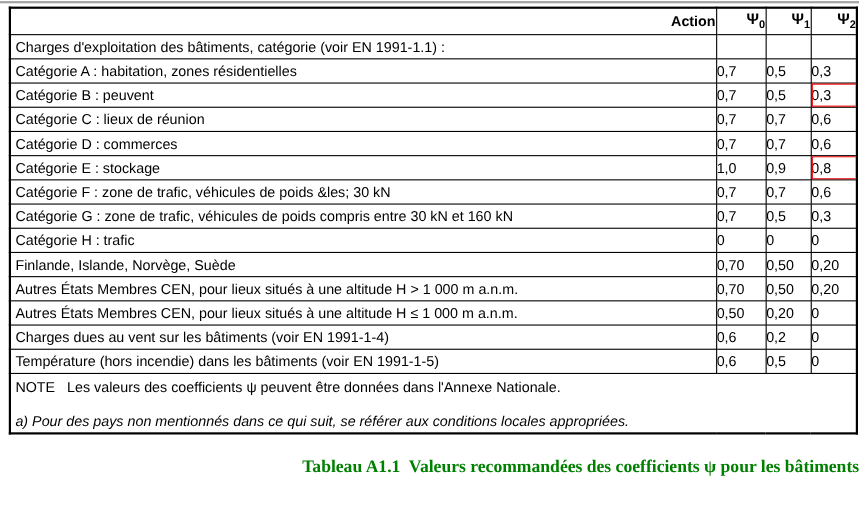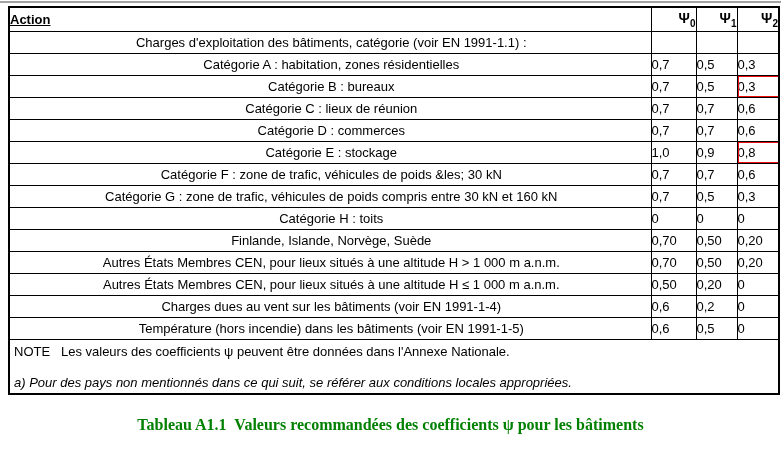--- a/index.html
+++ b/index.html
@@ -32,31 +32,30 @@
   th, td {
     border: 1px solid #000;
     font-size: 13px;
     padding: 0;
     overflow: hidden;
     white-space: nowrap;
   }
   th.h-action {
     height: 24px;
     font-weight: bold;
-    text-align: left;
-    text-decoration: underline;
+    text-align: right;
   }
   th.h-psi {
     font-weight: bold;
     text-align: right;
     font-size: 14px;
   }
   th.h-psi sub { font-size: 10px; font-weight: bold; }
   td.action {
-    text-align: center;
+    text-align: left;
     padding: 2px 2px 2px 4px;
     height: 22px;
     vertical-align: middle;
   }
   td.val {
     text-align: left;
     vertical-align: middle;
   }
   sup.note-ref { font-size: 9px; }
   td.hl { position: relative; }
@@ -71,21 +70,21 @@
     padding: 4px 4px 0 4px;
     height: 55px;
     vertical-align: top;
     white-space: normal;
     border-radius: 12px;
   }
   .note-line1 { margin: 0 0 16px 0; }
   .note-line2 { margin: 0; font-style: italic; }
   .caption {
     margin-top: 21px;
-    text-align: center;
+    text-align: right;
     font-family: "Liberation Serif", serif;
     font-weight: bold;
     font-size: 16px;
     color: var(--caption-green);
   }
 </style>
 </head>
 <body>
 
 <div class="top-rule"></div>
@@ -112,21 +111,21 @@
     <td class="val"></td>
     <td class="val"></td>
   </tr>
   <tr>
     <td class="action"><span>Catégorie A : habitation, zones résidentielles</span></td>
     <td class="val">0,7</td>
     <td class="val">0,5</td>
     <td class="val">0,3</td>
   </tr>
   <tr>
-    <td class="action"><span>Catégorie B : bureaux</span></td>
+    <td class="action"><span>Catégorie B : peuvent</span></td>
     <td class="val">0,7</td>
     <td class="val">0,5</td>
     <td class="val hl">0,3</td>
   </tr>
   <tr>
     <td class="action"><span>Catégorie C : lieux de réunion</span></td>
     <td class="val">0,7</td>
     <td class="val">0,7</td>
     <td class="val">0,6</td>
   </tr>
@@ -148,21 +147,21 @@
     <td class="val">0,7</td>
     <td class="val">0,6</td>
   </tr>
   <tr>
     <td class="action"><span>Catégorie G : zone de trafic, véhicules de poids compris entre 30 kN et 160 kN</span></td>
     <td class="val">0,7</td>
     <td class="val">0,5</td>
     <td class="val">0,3</td>
   </tr>
   <tr>
-    <td class="action"><span>Catégorie H : toits</span></td>
+    <td class="action"><span>Catégorie H : trafic</span></td>
     <td class="val">0</td>
     <td class="val">0</td>
     <td class="val">0</td>
   </tr>
   <tr>
     <td class="action"><span>Finlande, Islande, Norvège, Suède</span></td>
     <td class="val">0,70</td>
     <td class="val">0,50</td>
     <td class="val">0,20</td>
   </tr>

